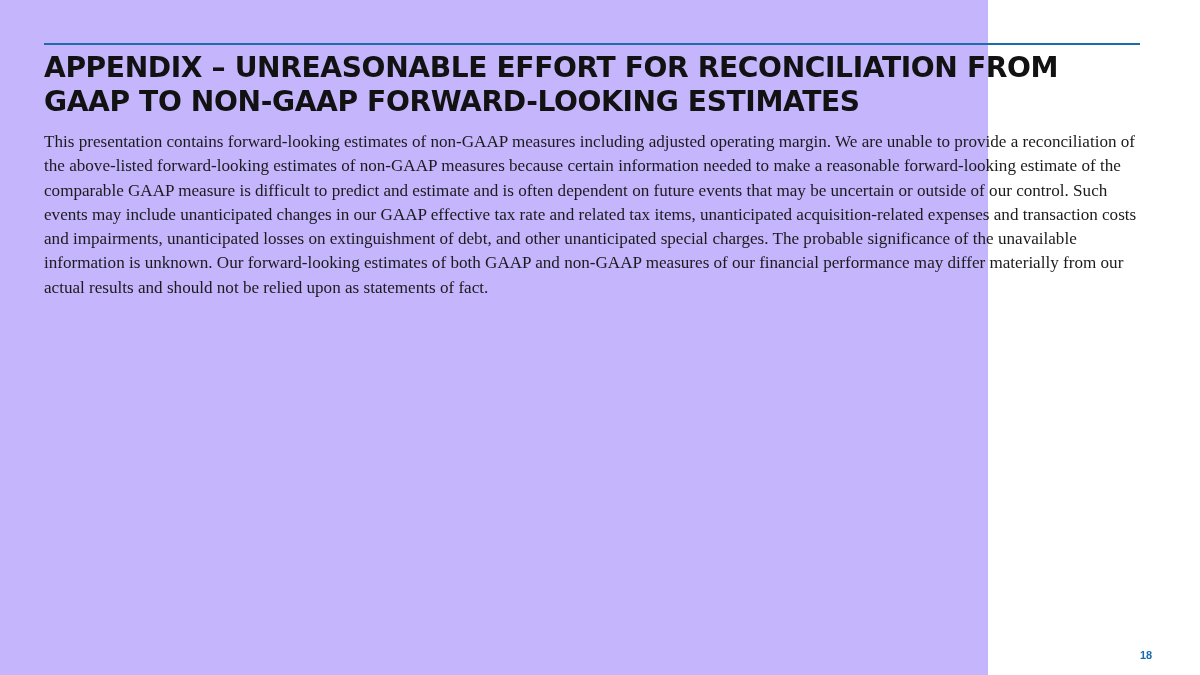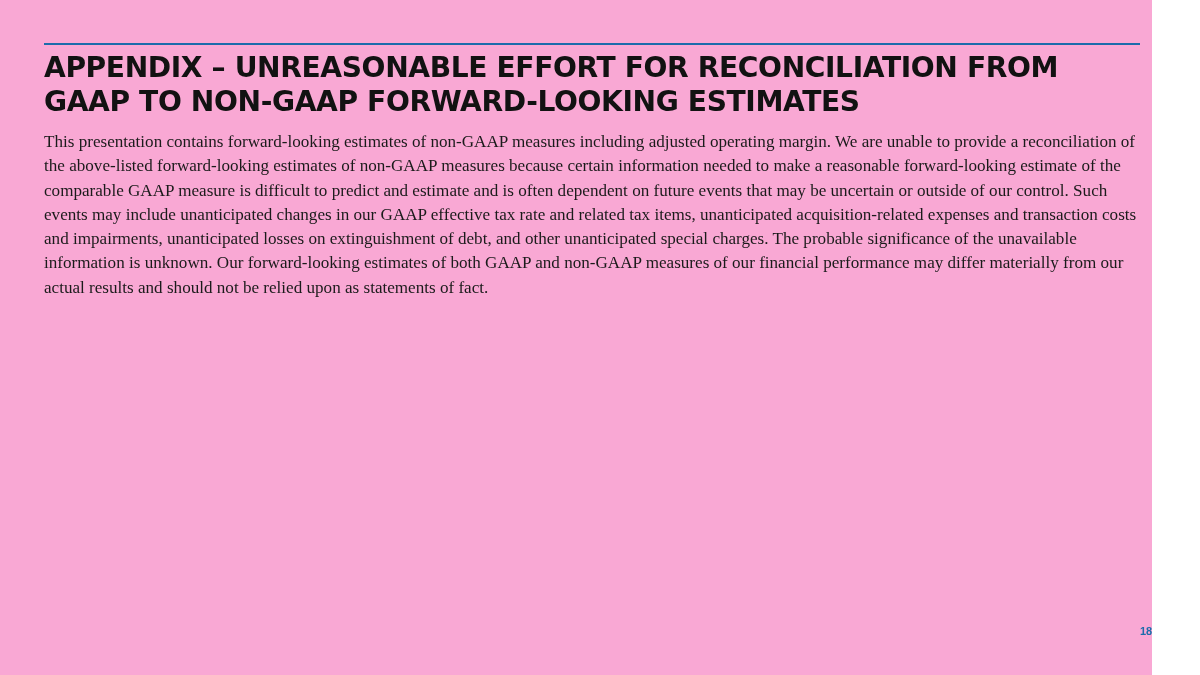--- a/index.html
+++ b/index.html
@@ -8,23 +8,23 @@
   }
   body {
     width: 1200px;
     height: 675px;
     background: #ffffff;
     font-family: "Liberation Sans", sans-serif;
     overflow: hidden;
   }
   .slide {
     position: relative;
-    width: 1152px;
+    width: 988px;
     height: 675px;
-    background: #f9a8d4;
+    background: #c4b5fd;
   }
   .top-rule {
     position: absolute;
     left: 44px;
     top: 43px;
     width: 1096px;
     height: 2px;
     background: #1c6cab;
   }
   .title {
@@ -96,21 +96,21 @@
     top: 38px;
     font-family: "DejaVu Sans", sans-serif;
     font-weight: bold;
     font-size: 6.6px;
     letter-spacing: 0.35px;
     color: #1b69b0;
   }
   .page-number {
     position: absolute;
     left: 1140px;
-    top: 625px;
+    top: 649px;
     width: 24px;
     text-align: left;
     font-family: "Liberation Sans", sans-serif;
     font-size: 11px;
     font-weight: bold;
     color: #1c6cab;
   }
 </style>
 </head>
 <body>

